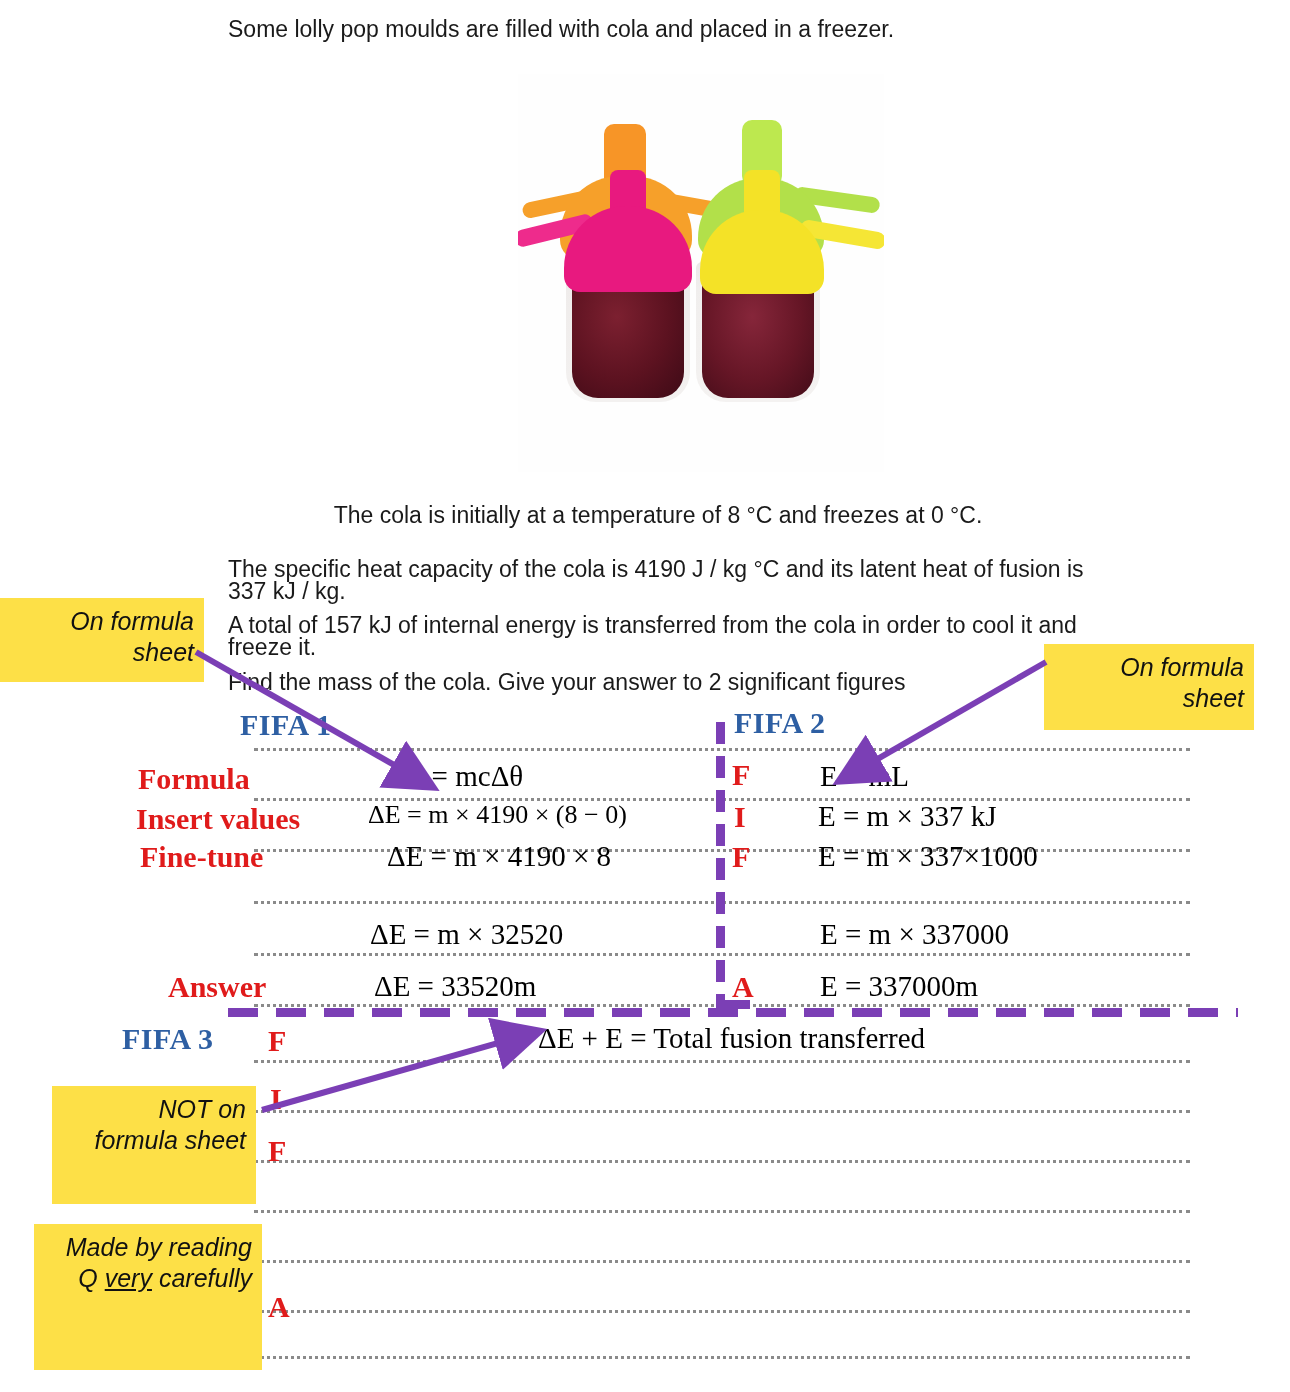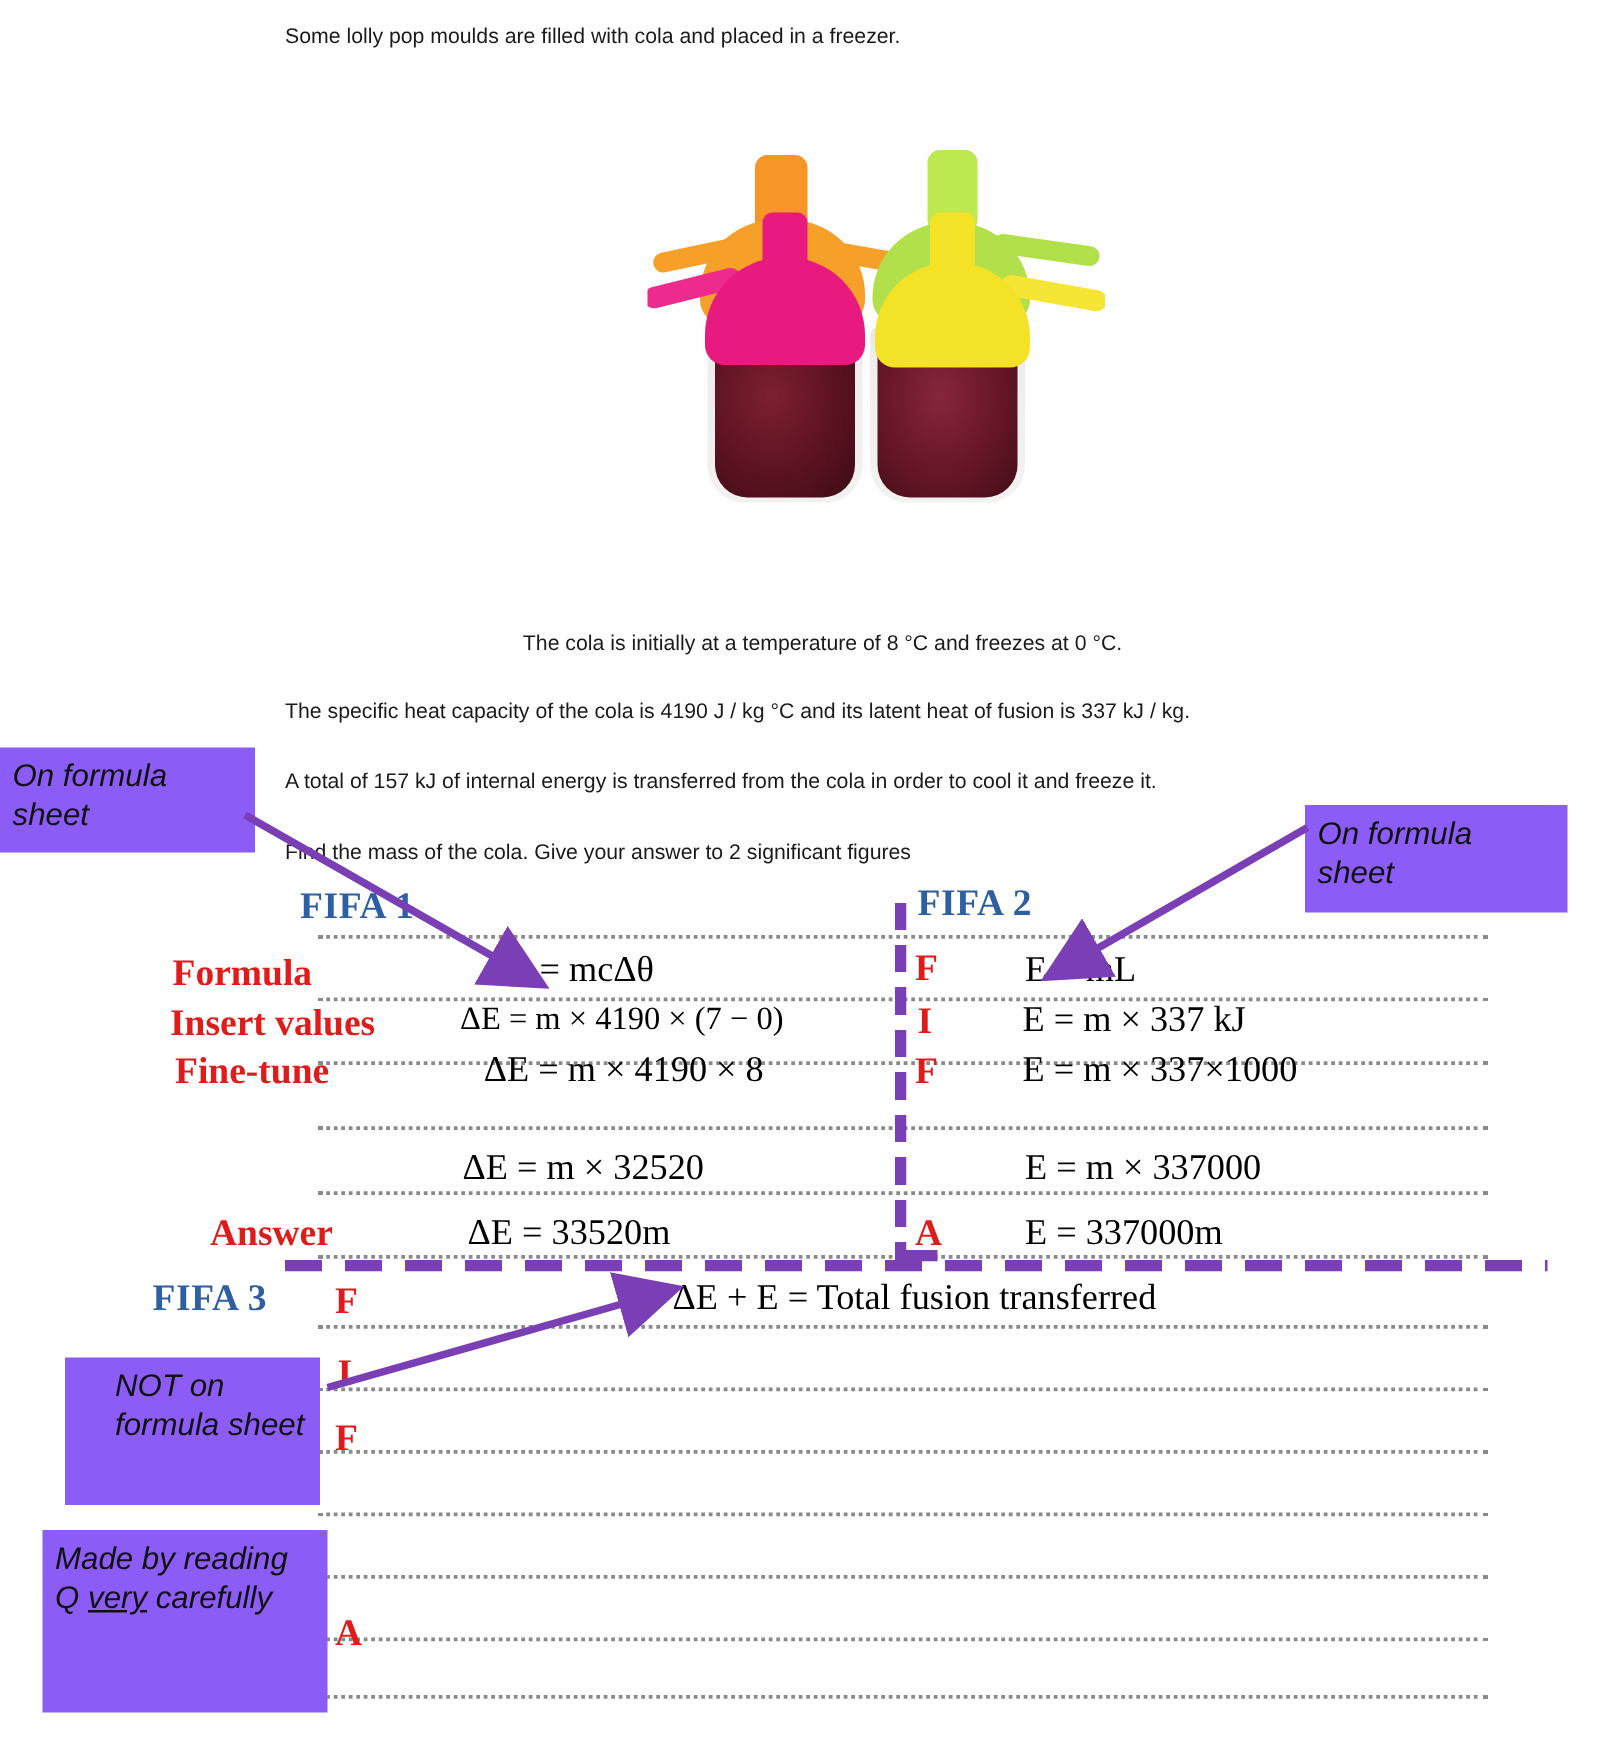--- a/index.html
+++ b/index.html
@@ -13,21 +13,21 @@
     position: relative;
     font-family: "Liberation Sans", sans-serif;
     color: #000;
     overflow: hidden;
   }
 
   
   .qtext {
     position: absolute;
     left: 228px;
-    font-size: 17px;
+    font-size: 23px;
     line-height: 22px;
     color: #1a1a1a;
     font-family: "Liberation Sans", sans-serif;
   }
   #q-intro  { top: 18px;  width: 860px; }
   #q-line1  { top: 504px; width: 860px; text-align: center; }
   #q-line2  { top: 558px; width: 900px; }
   #q-line3  { top: 614px; width: 900px; }
   #q-line4  { top: 671px; width: 900px; }
 
@@ -179,27 +179,27 @@
     left: 228px;
     top: 1008px;
     width: 1010px;
     height: 9px;
     background: repeating-linear-gradient(to right, #7b3fb5 0px, #7b3fb5 30px, rgba(0,0,0,0) 30px, rgba(0,0,0,0) 48px);
   }
 
   
   .note {
     position: absolute;
-    background: #8b5cf6;
+    background: #fde047;
     font-family: "Liberation Sans", sans-serif;
     font-style: italic;
     font-size: 25px;
     line-height: 31px;
     color: #111;
-    text-align: left;
+    text-align: right;
     padding: 8px 10px;
     box-sizing: border-box;
   }
   #note-1 { left: 0px;    top: 598px;  width: 204px; height: 84px; }
   #note-2 { left: 1044px; top: 644px;  width: 210px; height: 86px; }
   #note-3 { left: 52px;   top: 1086px; width: 204px; height: 118px; padding-left: 40px; }
   #note-4 { left: 34px;   top: 1224px; width: 228px; height: 146px; }
   .note u { text-decoration: underline; }
 
   
@@ -258,21 +258,21 @@
 <div class="rule" style="top:1356px;"></div>
 
 <div class="fifa-head" style="left:240px; top:708px;">FIFA 1</div>
 
 <div class="red-label" style="left:138px; top:762px;">Formula</div>
 <div class="red-label" style="left:136px; top:802px;">Insert values</div>
 <div class="red-label" style="left:140px; top:840px;">Fine-tune</div>
 <div class="red-label" style="left:168px; top:970px;">Answer</div>
 
 <div class="math" style="left:388px; top:760px;">ΔE = mcΔθ</div>
-<div class="math" style="left:368px; top:800px; font-size:26px;">ΔE = m × 4190 × (7 − 0)</div>
+<div class="math" style="left:368px; top:800px; font-size:26px;">ΔE = m × 4190 × (8 − 0)</div>
 <div class="math" style="left:387px; top:840px;">ΔE = m × 4190 × 8</div>
 <div class="math" style="left:370px; top:918px;">ΔE = m × 32520</div>
 <div class="math" style="left:374px; top:970px;">ΔE = 33520m</div>
 
 <div class="v-divider"></div>
 <div class="v-divider-foot"></div>
 
 <div class="fifa-head" style="left:734px; top:706px;">FIFA 2</div>
 
 <div class="red-label" style="left:732px; top:758px;">F</div>

